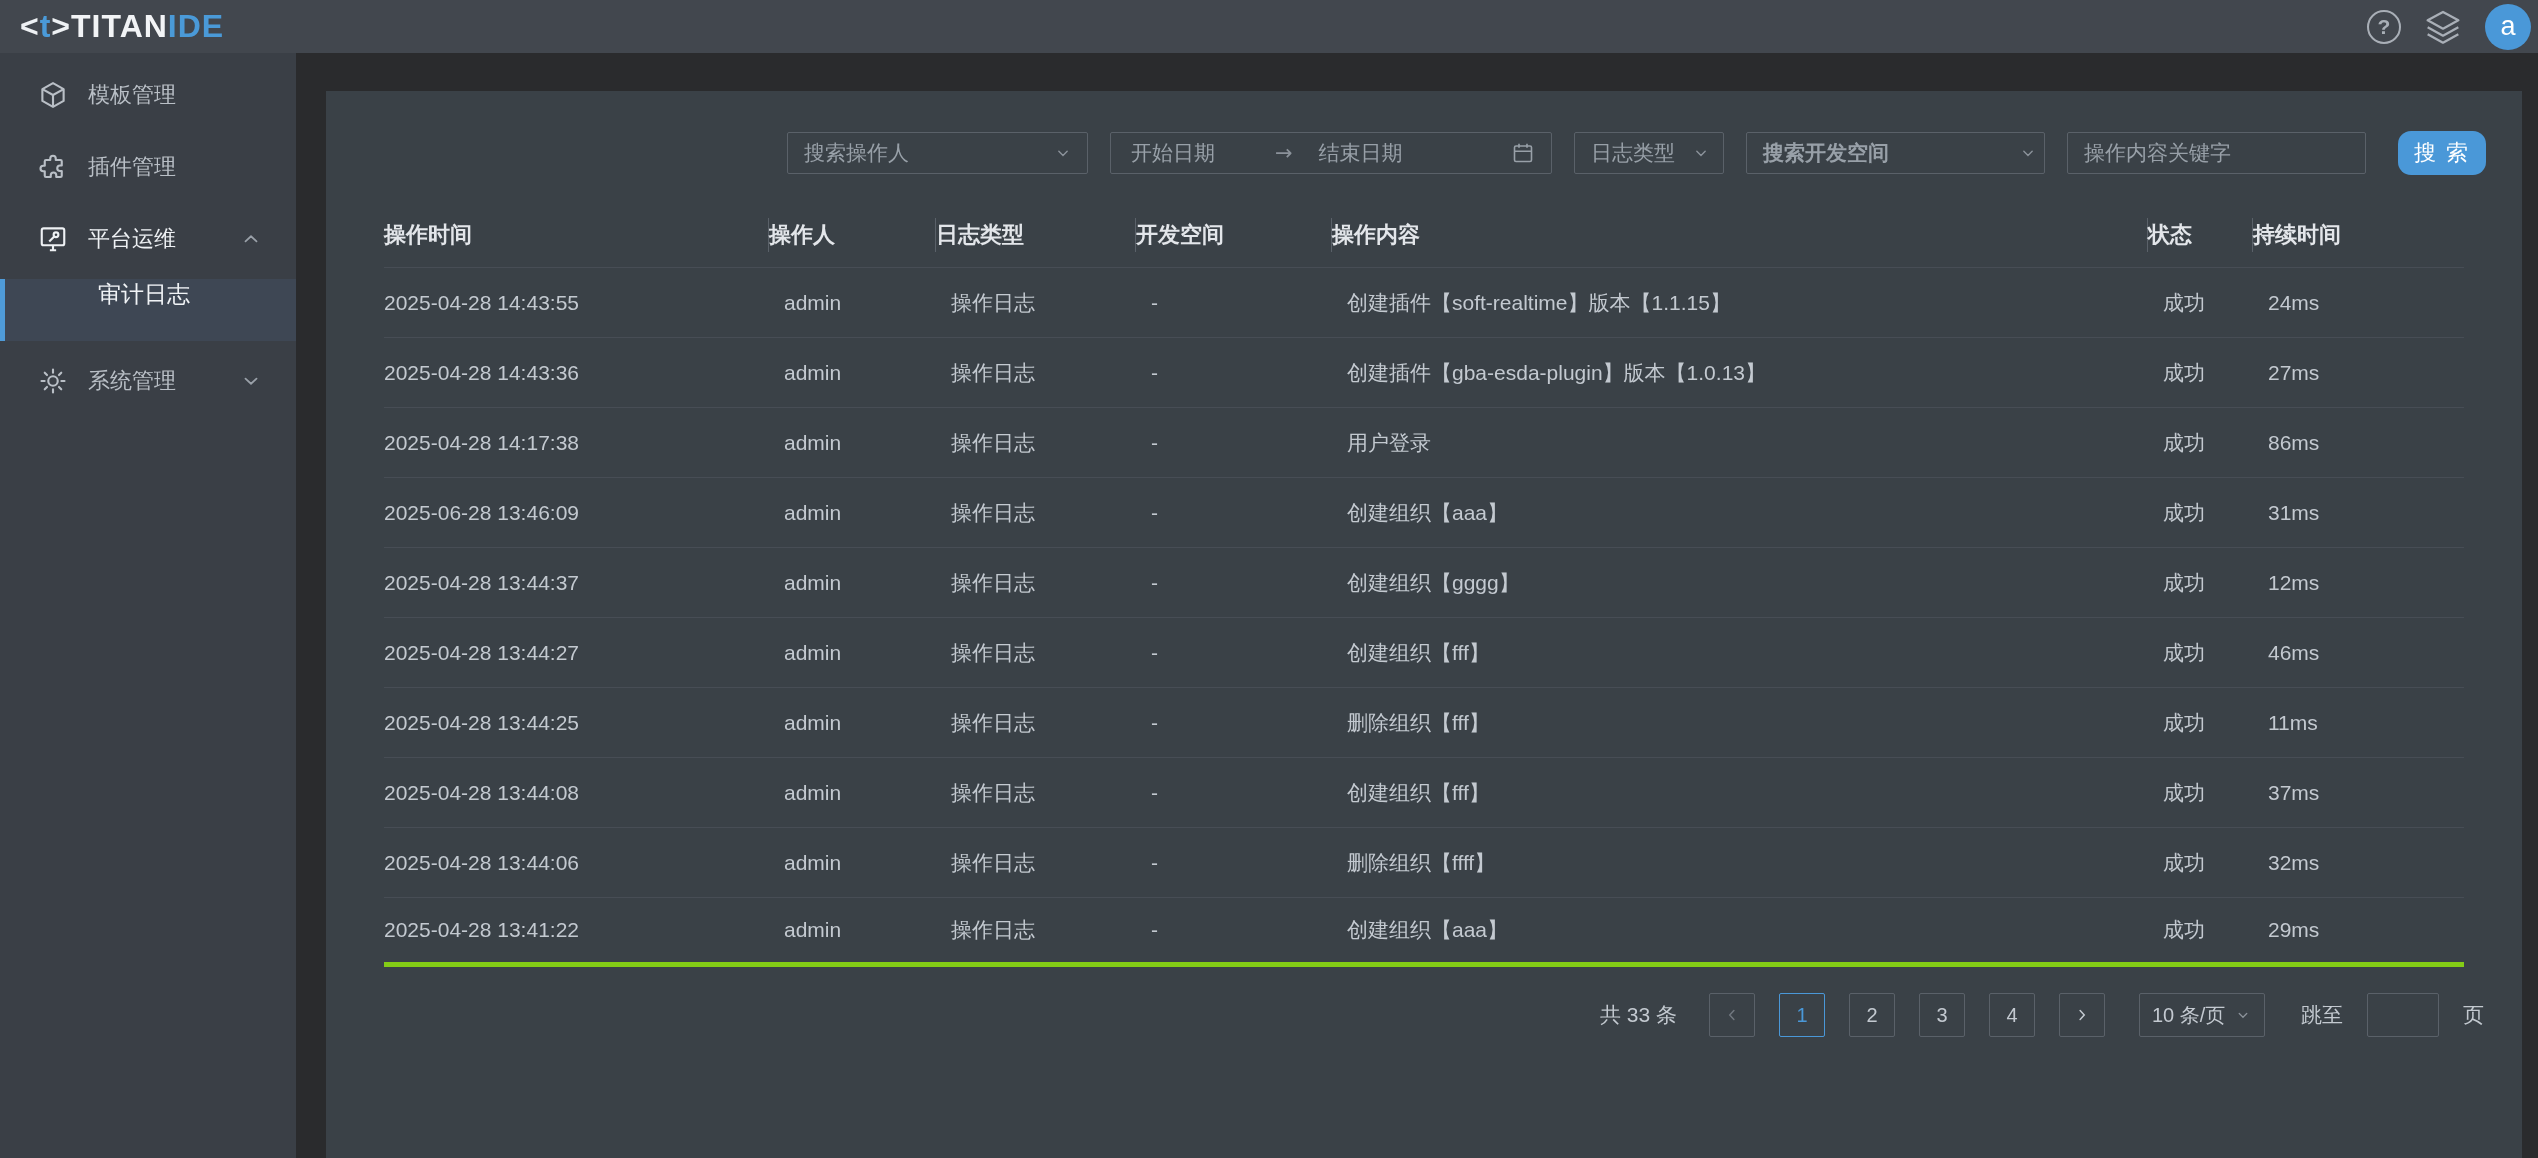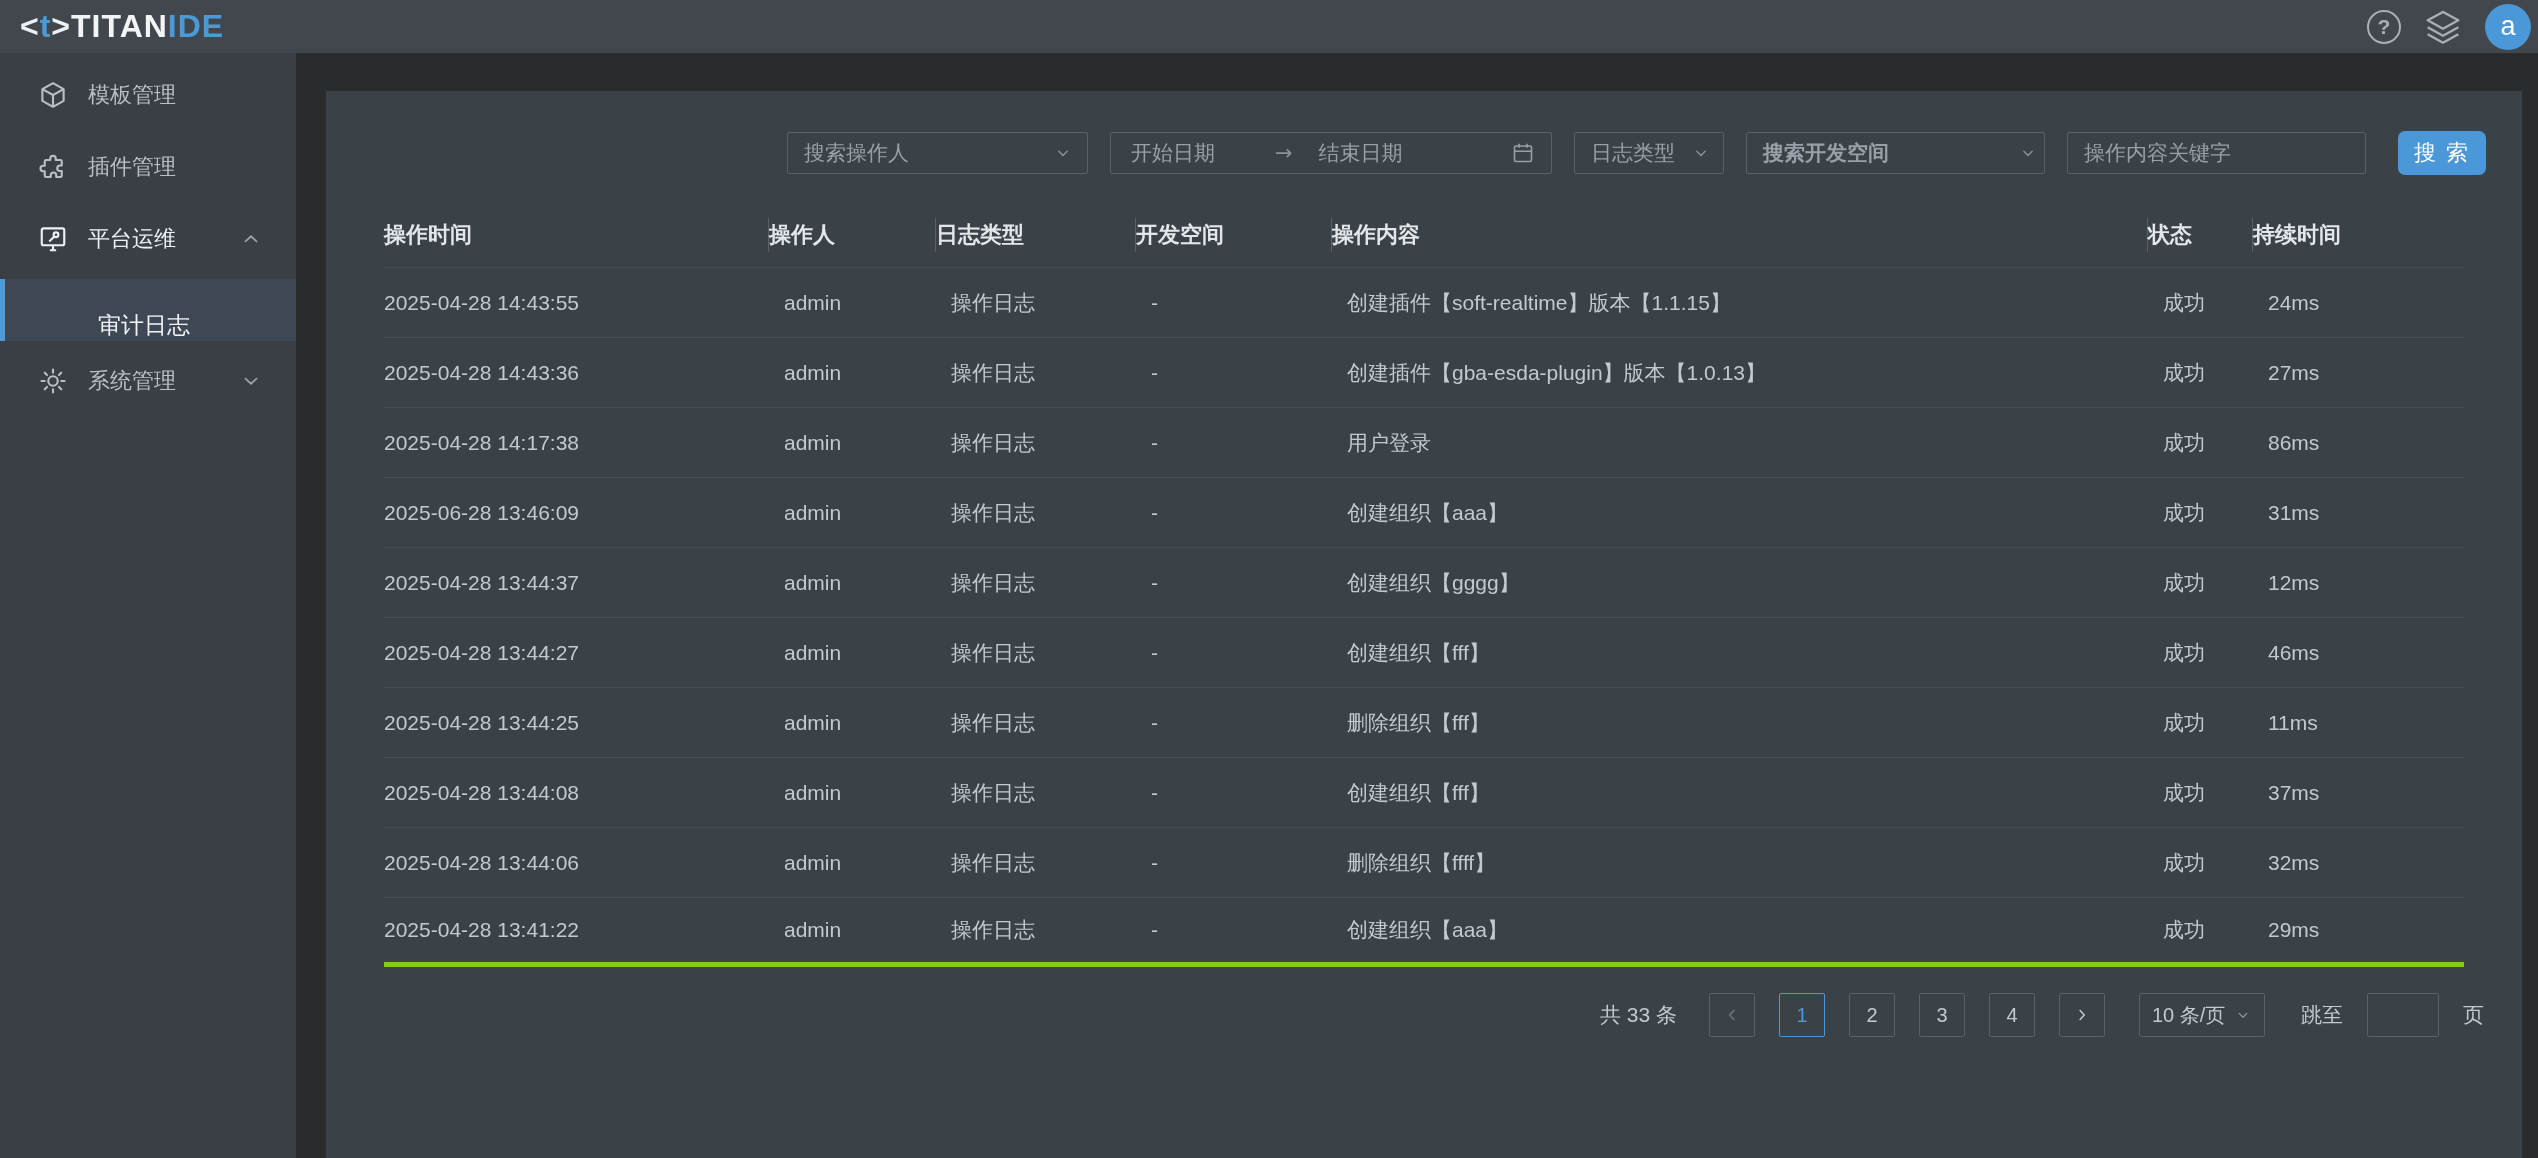--- a/index.html
+++ b/index.html
@@ -39,21 +39,21 @@
   .side-item {
     height: 72px; display: flex; align-items: center;
     color: #b9bfc6; font-size: 22px; cursor: pointer;
   }
   .side-item .s-icon { width: 30px; height: 30px; margin-left: 38px; margin-right: 20px; flex: 0 0 30px; }
   .side-item .chev { width: 22px; height: 22px; margin-left: auto; margin-right: 34px; color: #9aa1a9; }
   .side-item.active-parent { color: #eef1f4; }
   .side-sub {
     height: 62px; margin-top: 4px; margin-bottom: 4px;
     background: #3e4754; border-left: 5px solid #4f9bd8;
-    display: flex; align-items: flex-end; color: #f0f3f6; font-size: 23px;
+    display: flex; align-items: flex-start; color: #f0f3f6; font-size: 23px;
     padding-left: 93px; cursor: pointer;
   }
   
   .panel {
     position: absolute; left: 326px; top: 91px; right: 16px; bottom: 0;
     background: #3a4147;
   }
   
   .filters {
     display: flex; align-items: center; justify-content: flex-end;
@@ -72,21 +72,21 @@
   .workspace-box { width: 299px; padding: 0 6px 0 16px; font-weight: bold; }
   .fbox .vchev { margin-left: auto; width: 20px; height: 20px; color: #8b929a; }
   .keyword-box { width: 299px; }
   .keyword-box input {
     width: 100%; height: 100%; background: transparent; border: none; outline: none;
     color: #cdd2d8; font-size: 21px; padding: 0 16px; font-family: inherit;
   }
   .keyword-box input::placeholder { color: #98a0a8; }
   .search-btn {
     width: 88px; height: 44px; background: #4a98d8; color: #fff;
-    font-size: 22px; border: none; border-radius: 7px; cursor: pointer;
+    font-size: 22px; border: none; border-radius: 13px; cursor: pointer;
     margin-left: 10px; font-family: inherit; letter-spacing: 2px;
   }
   
   .logtable { margin: 28px 58px 0 58px; }
   .thead { display: flex; align-items: center; height: 64px; }
   .th {
     display: flex; align-items: center; height: 34px;
     font-weight: bold; color: #e3e6ea; font-size: 22px;
     border-left: 1px solid #5a6169; 
   }

